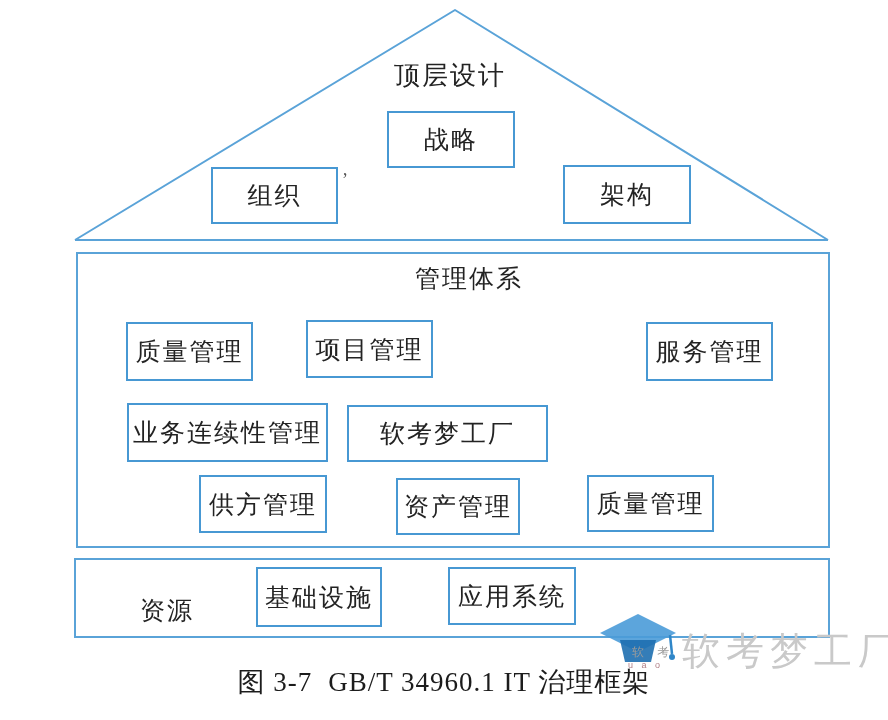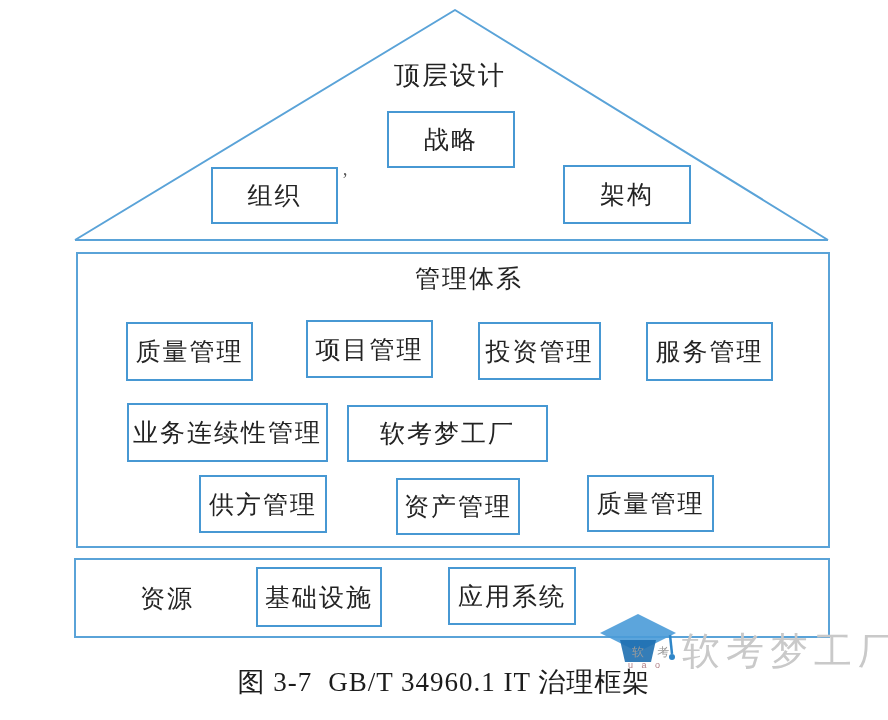--- a/index.html
+++ b/index.html
@@ -11,21 +11,21 @@
   .txt{position:absolute;display:flex;align-items:center;justify-content:center;
        color:#232323;letter-spacing:2px;white-space:nowrap;}
   .bluebox{
     position:absolute;border:2px solid #4798d3;background:#ffffff;
     display:flex;align-items:center;justify-content:center;
     font-size:25px;color:#232323;letter-spacing:2px;box-sizing:border-box;white-space:nowrap;
   }
   .panel{position:absolute;border:2px solid #5aa3d8;box-sizing:border-box;background:transparent;}
   .roof-title{left:330px;top:58px;width:240px;height:34px;font-size:26px;}
   .mgmt-title{left:76px;top:262px;width:754px;height:32px;font-size:25px;margin-left:16px;}
-  .res-label{left:112px;top:560px;width:110px;height:76px;font-size:25px;}
+  .res-label{left:112px;top:572px;width:110px;height:76px;font-size:25px;}
   .caption{
     position:absolute;left:0;top:662px;width:888px;height:40px;
     display:flex;align-items:center;justify-content:center;font-size:27px;color:#1c1c1c;
   }
   .caption .fig{margin-right:16px;letter-spacing:1px;}
   .caption .cap-title{letter-spacing:1px;}
   .stray{position:absolute;left:342px;top:170px;font-size:18px;color:#555;}
   
   .wm{position:absolute;left:598px;top:612px;width:290px;height:95px;pointer-events:none;}
   .wm-big{position:absolute;left:84px;top:14px;font-size:38px;color:#c9c9c9;
@@ -61,23 +61,20 @@
   <div class="stray">’</div>
 
   <div class="panel" style="left:76px;top:252px;width:754px;height:296px"></div>
   <div class="txt mgmt-title">管理体系</div>
 
   <div class="bluebox" style="left:126px;top:322px;width:127px;height:59px">
     <span>质量管理</span>
   </div>
   <div class="bluebox" style="left:306px;top:320px;width:127px;height:58px">
     <span>项目管理</span>
-  </div>
-  <div class="bluebox" style="left:478px;top:322px;width:123px;height:58px">
-    <span>投资管理</span>
   </div>
   <div class="bluebox" style="left:646px;top:322px;width:127px;height:59px">
     <span>服务管理</span>
   </div>
 
   <div class="bluebox" style="left:127px;top:403px;width:201px;height:59px">
     <span>业务连续性管理</span>
   </div>
   <div class="bluebox" style="left:347px;top:405px;width:201px;height:57px">
     <span>软考梦工厂</span>

